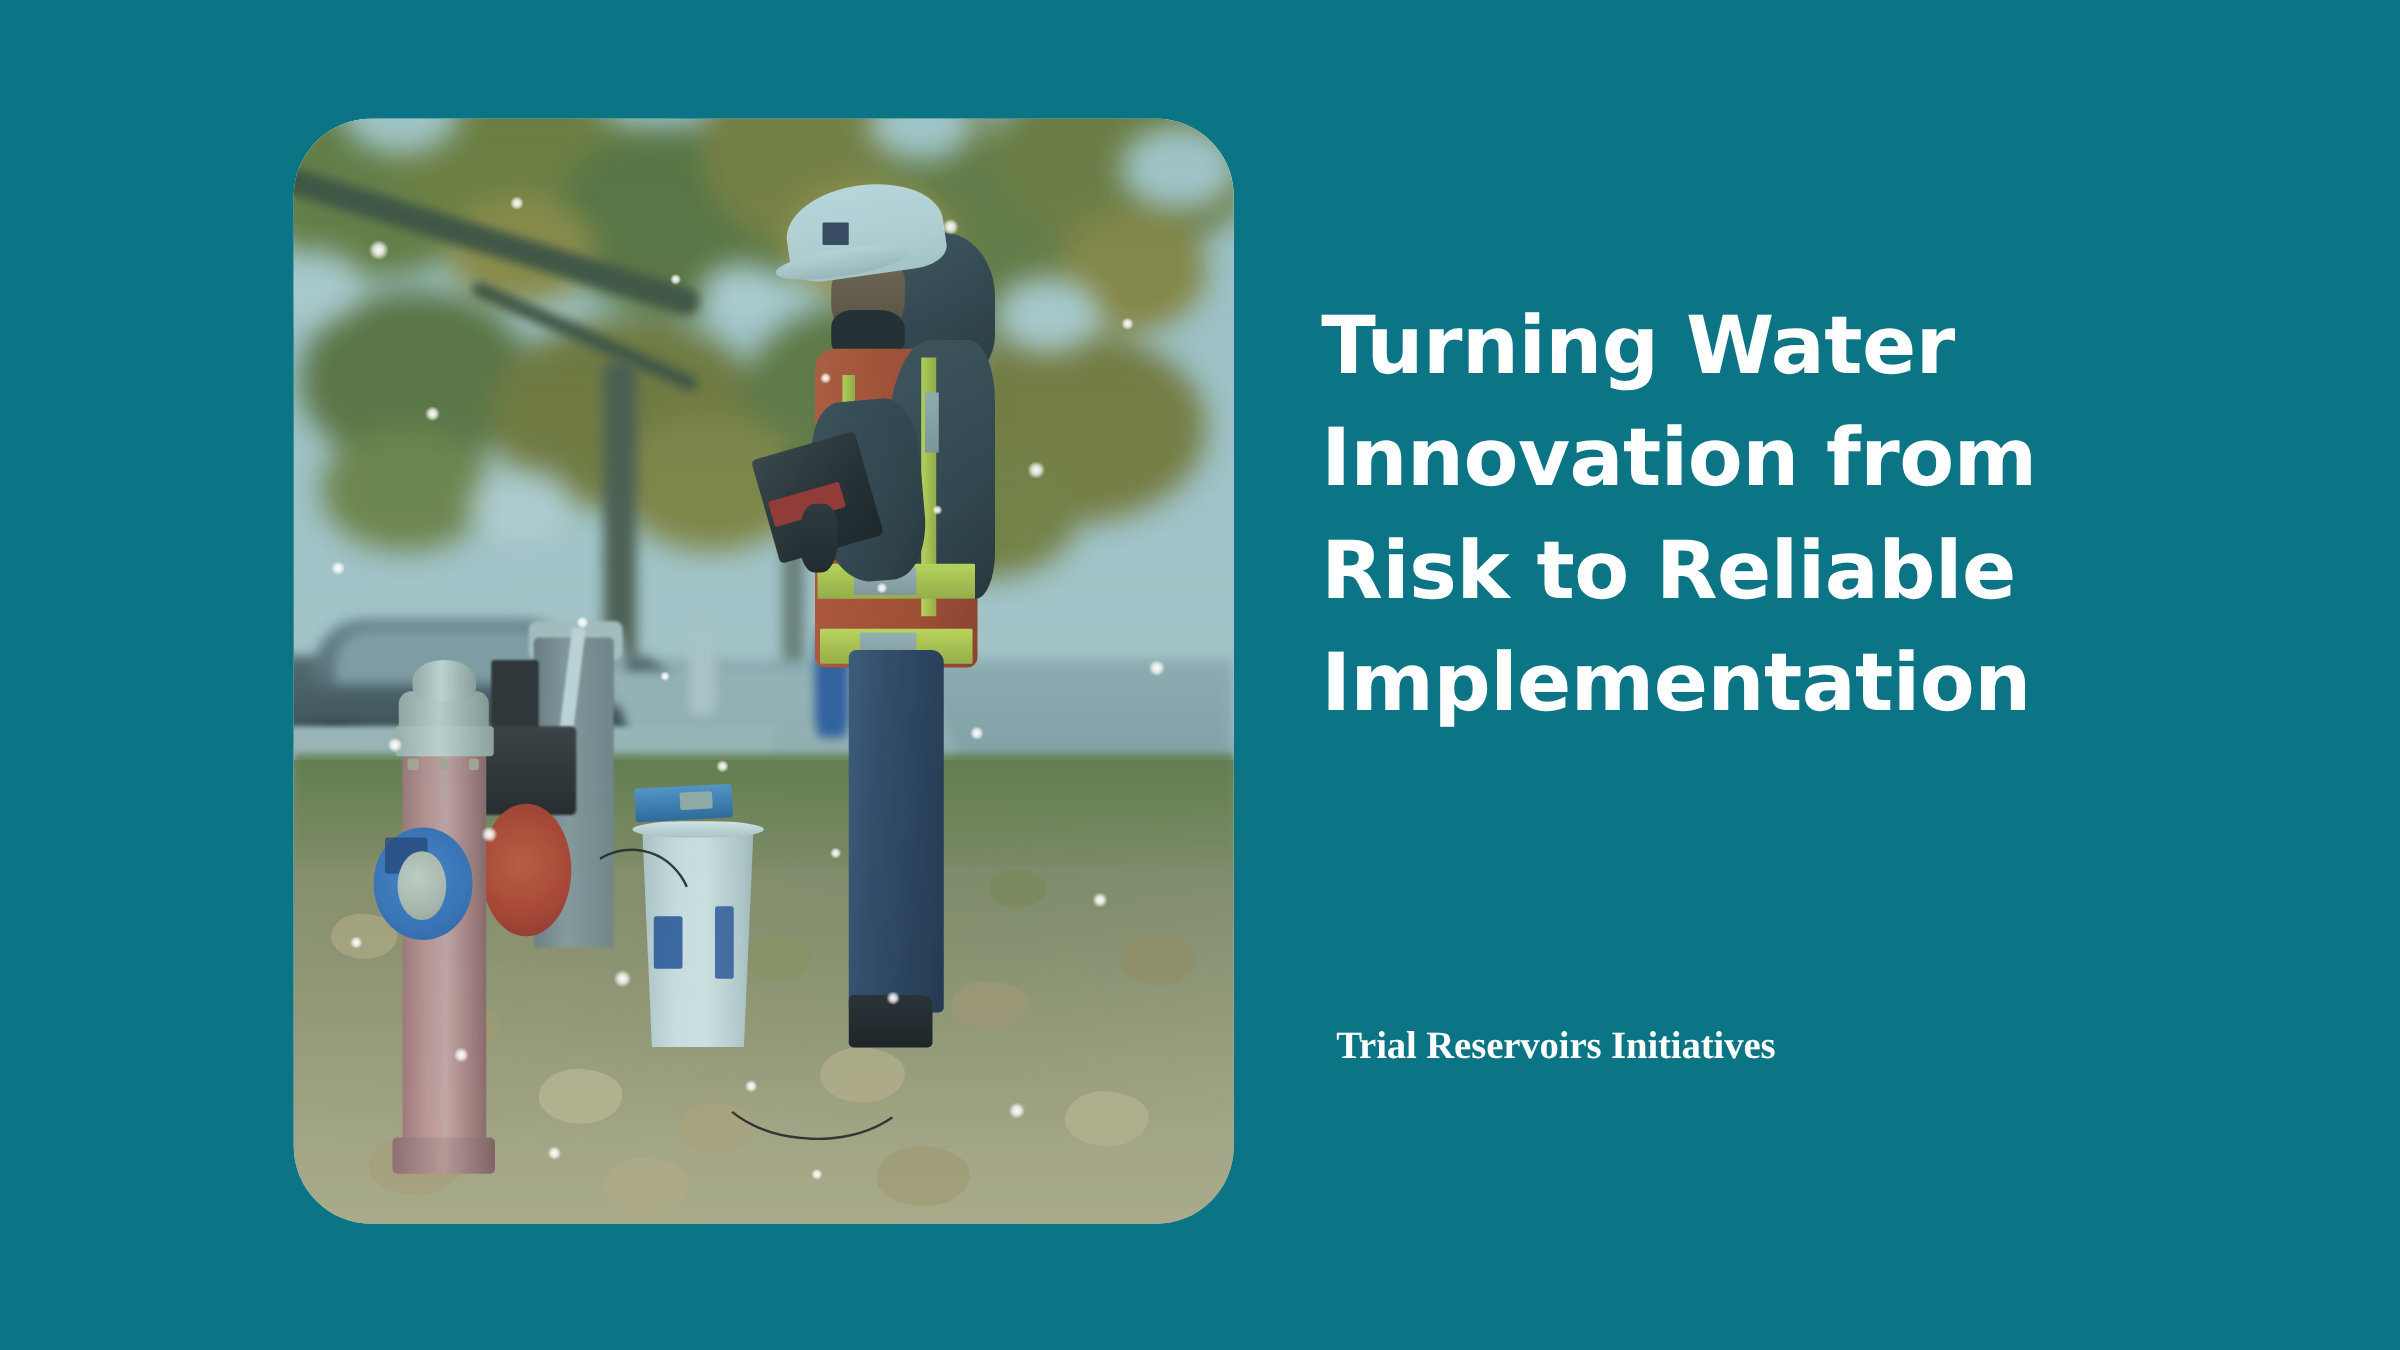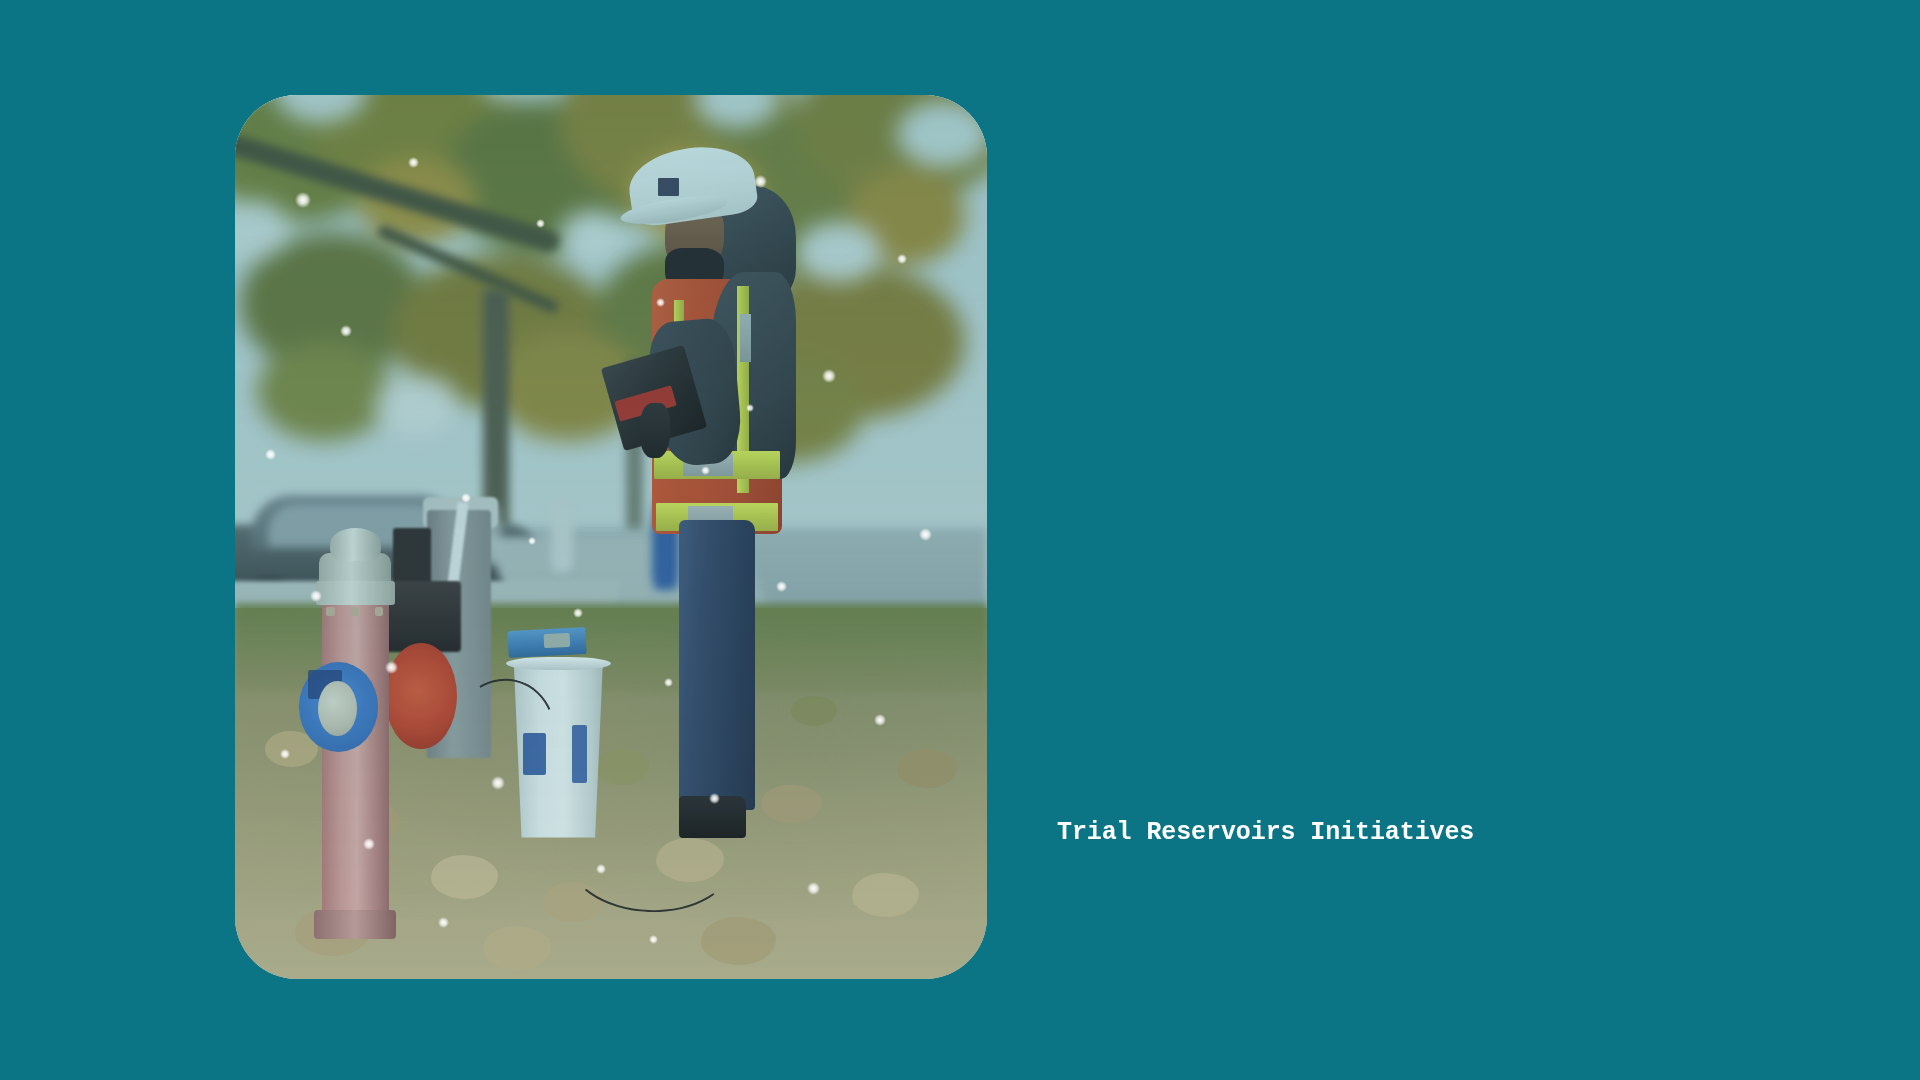--- a/index.html
+++ b/index.html
@@ -595,26 +595,26 @@
     font-family: "DejaVu Sans", "Liberation Sans", sans-serif;
     font-size: 64px;
     font-weight: 700;
     line-height: 90px;
     letter-spacing: -0.4px;
   }
   .headline .hl-line { display: block; white-space: nowrap; }
 
   .subtitle {
     position: absolute;
-    left: 0;
+    left: 12px;
     top: 818px;
     margin: 0;
     color: #ffffff;
-    font-family: Liberation Mono, monospace;
-    font-size: 25px;
+    font-family: Liberation Serif, serif;
+    font-size: 31px;
     font-weight: 700;
     letter-spacing: -0.1px;
     white-space: nowrap;
   }
 </style>
 </head>
 <body>
 
 <div class="slide">
 
@@ -784,18 +784,24 @@
       <div class="sparkle" style="left:27%;top:93%;width:11px;height:11px;"></div>
       <div class="sparkle" style="left:55%;top:95%;width:9px;height:9px;"></div>
       <div class="sparkle" style="left:39%;top:50%;width:8px;height:8px;"></div>
       <div class="sparkle" style="left:68%;top:35%;width:8px;height:8px;"></div>
 
     </div>
   </div>
 
   <div class="text-col">
 
+    <h1 class="headline">
+      <span class="hl-line">Turning Water</span>
+      <span class="hl-line">Innovation from</span>
+      <span class="hl-line">Risk to Reliable</span>
+      <span class="hl-line">Implementation</span>
+    </h1>
 
     <p class="subtitle">Trial Reservoirs Initiatives</p>
 
   </div>
 
 </div>
 
 </body></html>

